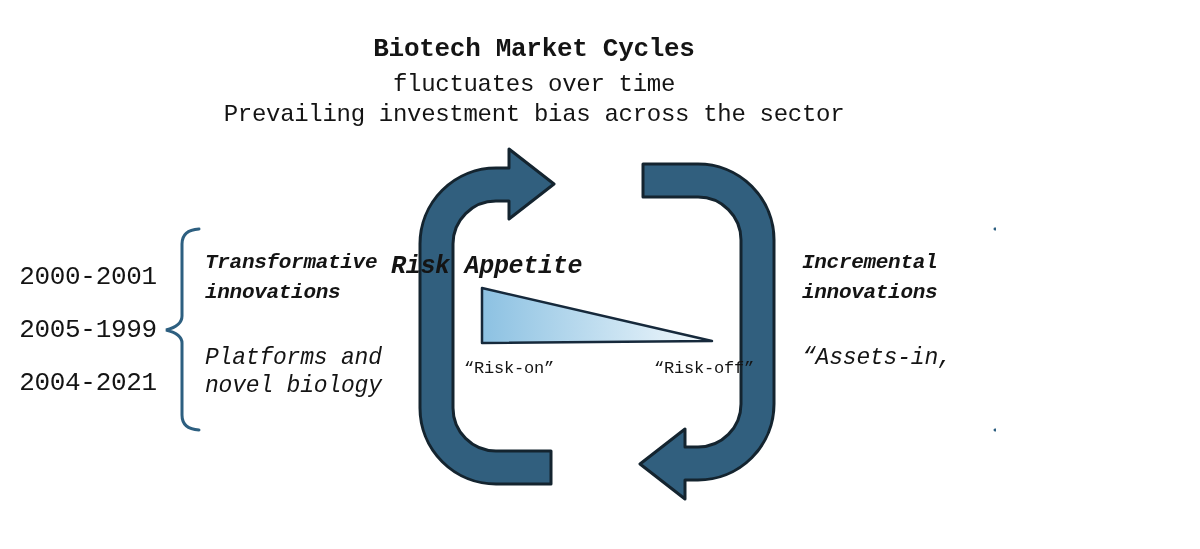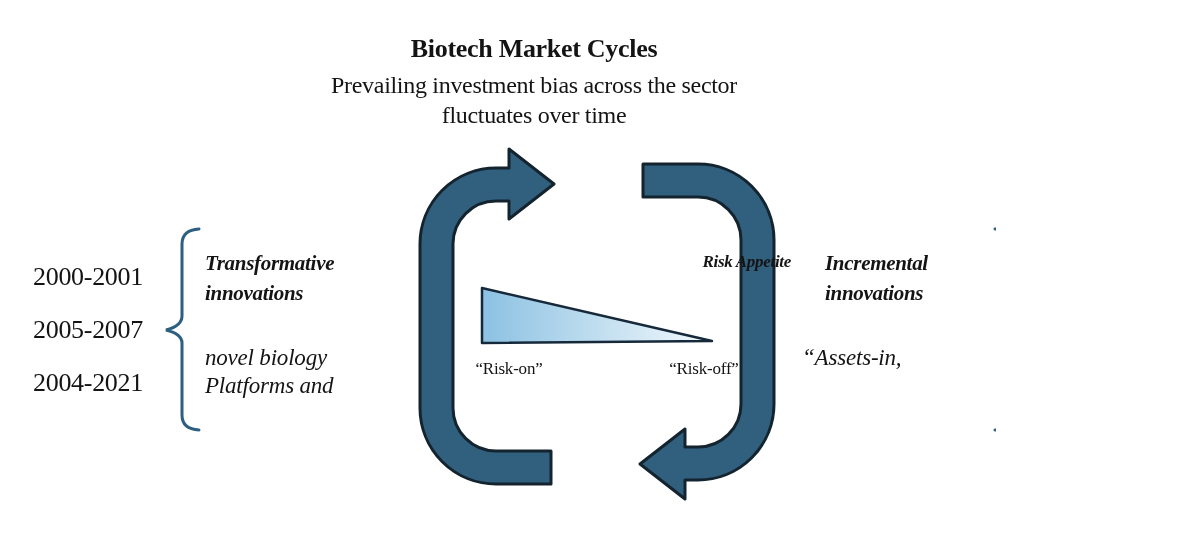--- a/index.html
+++ b/index.html
@@ -1,38 +1,38 @@
 <!DOCTYPE html>
 <html><head>
 <meta charset="utf-8">
 <style>
   html,body{margin:0;padding:0;background:#ffffff;}
   .canvas{
     position:relative;width:996px;height:549px;background:#ffffff;overflow:hidden;
-    font-family:Liberation Serif, serif;color:#141414;
+    font-family:Liberation Mono, monospace;color:#141414;
   }
   .abs{position:absolute;}
   .shape-layer{position:absolute;left:0;top:0;width:1200px;height:549px;}
   .title-block{left:134px;top:33px;width:800px;text-align:center;letter-spacing:-0.3px;}
   .title-heading{font-size:26px;font-weight:700;line-height:32px;}
   .title-sub{font-size:24px;font-weight:400;line-height:30px;margin-top:5px;}
   .year-col{width:140px;text-align:center;font-size:26px;line-height:30px;letter-spacing:-0.3px;}
   .year{height:30px;}
   .year-col-left{left:18px;top:262px;}
   .year-col-left .year+.year{margin-top:23px;}
   .year-col-right{left:1038px;top:263px;}
   .year-col-right .year+.year{margin-top:23px;text-align:center;}
   .group-label{font-size:21px;font-weight:700;font-style:italic;line-height:30px;letter-spacing:-0.3px;}
   .group-desc{font-size:23px;font-weight:400;font-style:italic;line-height:28px;letter-spacing:-0.2px;}
   .left-label{left:205px;top:248px;width:230px;}
   .left-desc{left:205px;top:344px;width:230px;}
-  .right-label{left:802px;top:248px;width:230px;margin-left:23px;}
+  .right-label{left:802px;top:248px;width:230px;}
   .right-desc{left:802px;top:344px;width:240px;}
-  .risk-title{left:391px;top:252px;width:400px;text-align:right;
-    font-size:17px;font-weight:700;font-style:italic;letter-spacing:-0.3px;}
+  .risk-title{left:391px;top:252px;width:400px;text-align:left;
+    font-size:25px;font-weight:700;font-style:italic;letter-spacing:-0.3px;}
   .risk-end-label{top:356px;width:170px;text-align:center;font-size:17px;line-height:26px;letter-spacing:-0.2px;}
   .risk-on{left:424px;}
   .risk-off{left:619px;}
 </style>
 </head>
 <body>
 
 <div class="canvas">
 
   <svg class="shape-layer" viewBox="0 0 1200 549">
@@ -54,38 +54,38 @@
     <path d="M 199 229 Q 182 230 182 244 L 182 316 Q 182 326 166 330 Q 182 334 182 343 L 182 415 Q 182 429 199 430" fill="none" stroke-width="3" stroke-linecap="round" stroke="#2d5f80"></path>
 
     <path d="M 995 229 Q 1012 230 1012 244 L 1012 316 Q 1012 326 1028 330 Q 1012 334 1012 343 L 1012 415 Q 1012 429 995 430" fill="none" stroke-width="3" stroke-linecap="round" stroke="#2d5f80"></path>
 
     <path d="M 482 288 L 482 343 L 712 341 Z" fill="url(#triGrad)" stroke-width="2.5" stroke-linejoin="round" stroke="#16293b"></path>
   </svg>
 
   <div class="abs title-block">
     <div class="title-heading">Biotech Market Cycles</div>
     <div class="title-sub">
+      <div>fluctuates over time</div>
       <div>Prevailing investment bias across the sector</div>
-      <div>fluctuates over time</div>
     </div>
   </div>
 
   <div class="abs year-col year-col-left">
     <div class="year">2000-2001</div>
-    <div class="year">2005-2007</div>
+    <div class="year">2005-1999</div>
     <div class="year">2004-2021</div>
   </div>
 
   <div class="abs group-label left-label">
     <div>Transformative</div>
     <div>innovations</div>
   </div>
   <div class="abs group-desc left-desc">
+    <div>Platforms and</div>
     <div>novel biology</div>
-    <div>Platforms and</div>
   </div>
 
   <div class="abs group-label right-label">
     <div>Incremental</div>
     <div>innovations</div>
   </div>
   <div class="abs group-desc right-desc">
     <div>“Assets-in,</div>
   </div>
 

